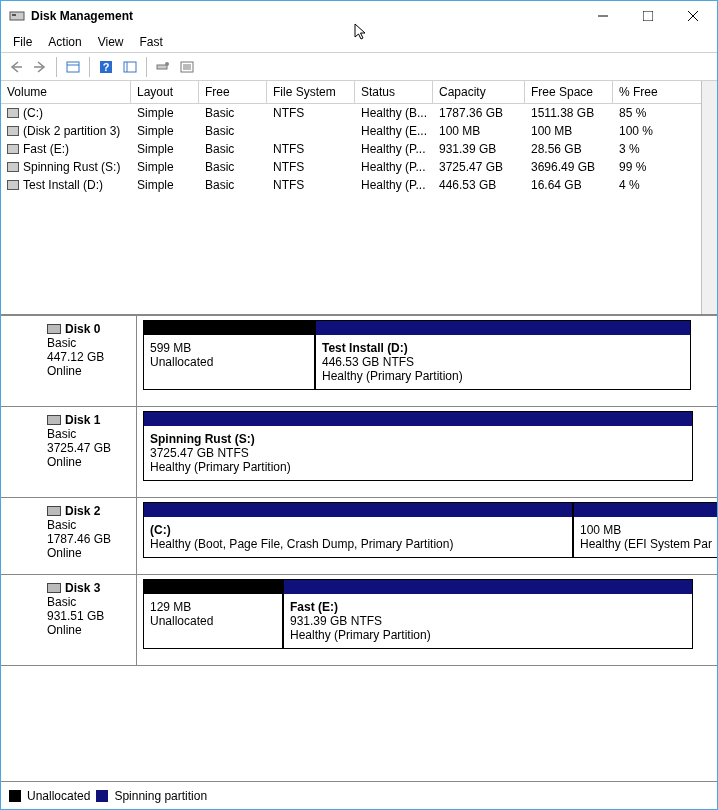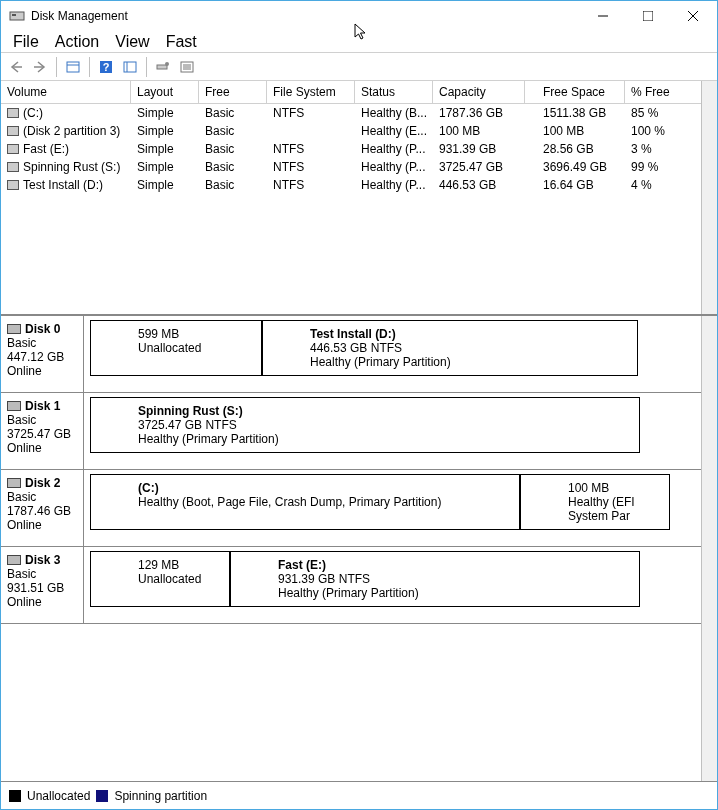--- a/index.html
+++ b/index.html
@@ -1,55 +1,55 @@
 <!DOCTYPE html>
 <html><head>
 <meta charset="utf-8">
 <style>
 * { box-sizing: border-box; margin: 0; padding: 0; }
 body { font-family: "Segoe UI", Tahoma, sans-serif; font-size: 12px; background: #fff; color: #000; }
 .window { width: 718px; height: 810px; border: 1px solid #4aa8e0; display: flex; flex-direction: column; background: #fff; }
 .titlebar { height: 30px; display: flex; align-items: center; padding: 0 2px 0 8px; background: #fff; }
 .titlebar .app-icon { width: 16px; height: 16px; margin-right: 6px; }
-.titlebar .title { flex: 1; font-size: 12px; }
+.titlebar .title { flex: 1; font-size: 12px; font-weight: bold; }
 .titlebar .win-btn { width: 45px; height: 29px; display: flex; align-items: center; justify-content: center; }
 .titlebar .win-btn svg { width: 10px; height: 10px; }
 .menubar { height: 22px; display: flex; align-items: center; padding: 0 4px; border-bottom: 1px solid #d0d0d0; }
-.menubar .menu-item { padding: 2px 8px; font-size: 16px; }
+.menubar .menu-item { padding: 2px 8px; font-size: 12px; }
 .toolbar { height: 28px; display: flex; align-items: center; padding: 0 4px; border-bottom: 1px solid #d0d0d0; gap: 2px; }
 .toolbar .tb-btn { width: 22px; height: 22px; display: flex; align-items: center; justify-content: center; border: 1px solid transparent; }
 .toolbar .tb-sep { width: 1px; height: 20px; background: #c0c0c0; margin: 0 3px; }
 
 .content { flex: 1; display: flex; flex-direction: column; overflow: hidden; }
 .volume-table { border-bottom: 1px solid #888; background:#a16207; }
 .volume-header { display: flex; background: #fff; border-bottom: 1px solid #d0d0d0; }
 .volume-header .col { padding: 4px 6px; border-right: 1px solid #d0d0d0; font-size: 12px; position:relative; }
 .volume-header .col-last { border-right: none; }
 .volume-body { background: #fff; height: 210px; }
 .vrow { display: flex; padding: 1px 0; }
 .vrow .cell { padding: 1px 6px; white-space: nowrap; overflow: hidden; }
 .vol-icon { display:inline-block; width:12px; height:10px; border:1px solid #555; background:#ccc; margin-right:4px; vertical-align:-1px; }
 
 .col-vol { width: 130px; }
 .col-layout { width: 68px; }
 .col-type { width: 68px; }
 .col-fs { width: 88px; }
 .col-status { width: 78px; }
 .col-cap { width: 92px; }
-.col-free { width: 88px; margin-left: 12px; }
+.col-free { width: 88px; }
 .col-pct { width: 75px; }
 
 .disk-pane { flex: 1; overflow: hidden; border-top: 1px solid #888; }
 .disk-row { display: flex; border-bottom: 1px solid #888; }
-.disk-info { width: 83px; padding: 6px 6px 12px 6px; border-right: 1px solid #888; }
+.disk-info { width: 96px; padding: 6px 6px 12px 6px; border-right: 1px solid #888; margin-left: 40px; }
 .disk-info .disk-title { font-weight: bold; display:flex; align-items:center; gap:4px; }
 .disk-info .disk-line { font-size: 12px; }
 .disk-info .disk-icon { display:inline-block; width:14px; height:10px; border:1px solid #444; background:#bbb; }
 .disk-parts { flex: 1; display: flex; padding: 4px 6px 16px 6px; gap: 0; }
-.part-box { border: 1px solid #000; display: flex; flex-direction: row; overflow:hidden;gap:41px; }
+.part-box { border: 1px solid #000; display: flex; flex-direction: column; overflow:hidden; }
 .part-header { height: 14px; }
 .part-header.unalloc { background: #000; }
 .part-header.primary { background: #10107a; }
 .part-body { padding: 6px 6px; font-size: 12px; }
 .part-body .pt-title { font-weight: bold; }
 
 .scrollbar-stub { width: 16px; background: #f0f0f0; border-left: 1px solid #c0c0c0; }
 
 .legend { height: 28px; display: flex; align-items: center; padding: 0 8px; gap: 6px; border-top: 1px solid #888; }
 .legend .swatch { width: 12px; height: 12px; display:inline-block; }

